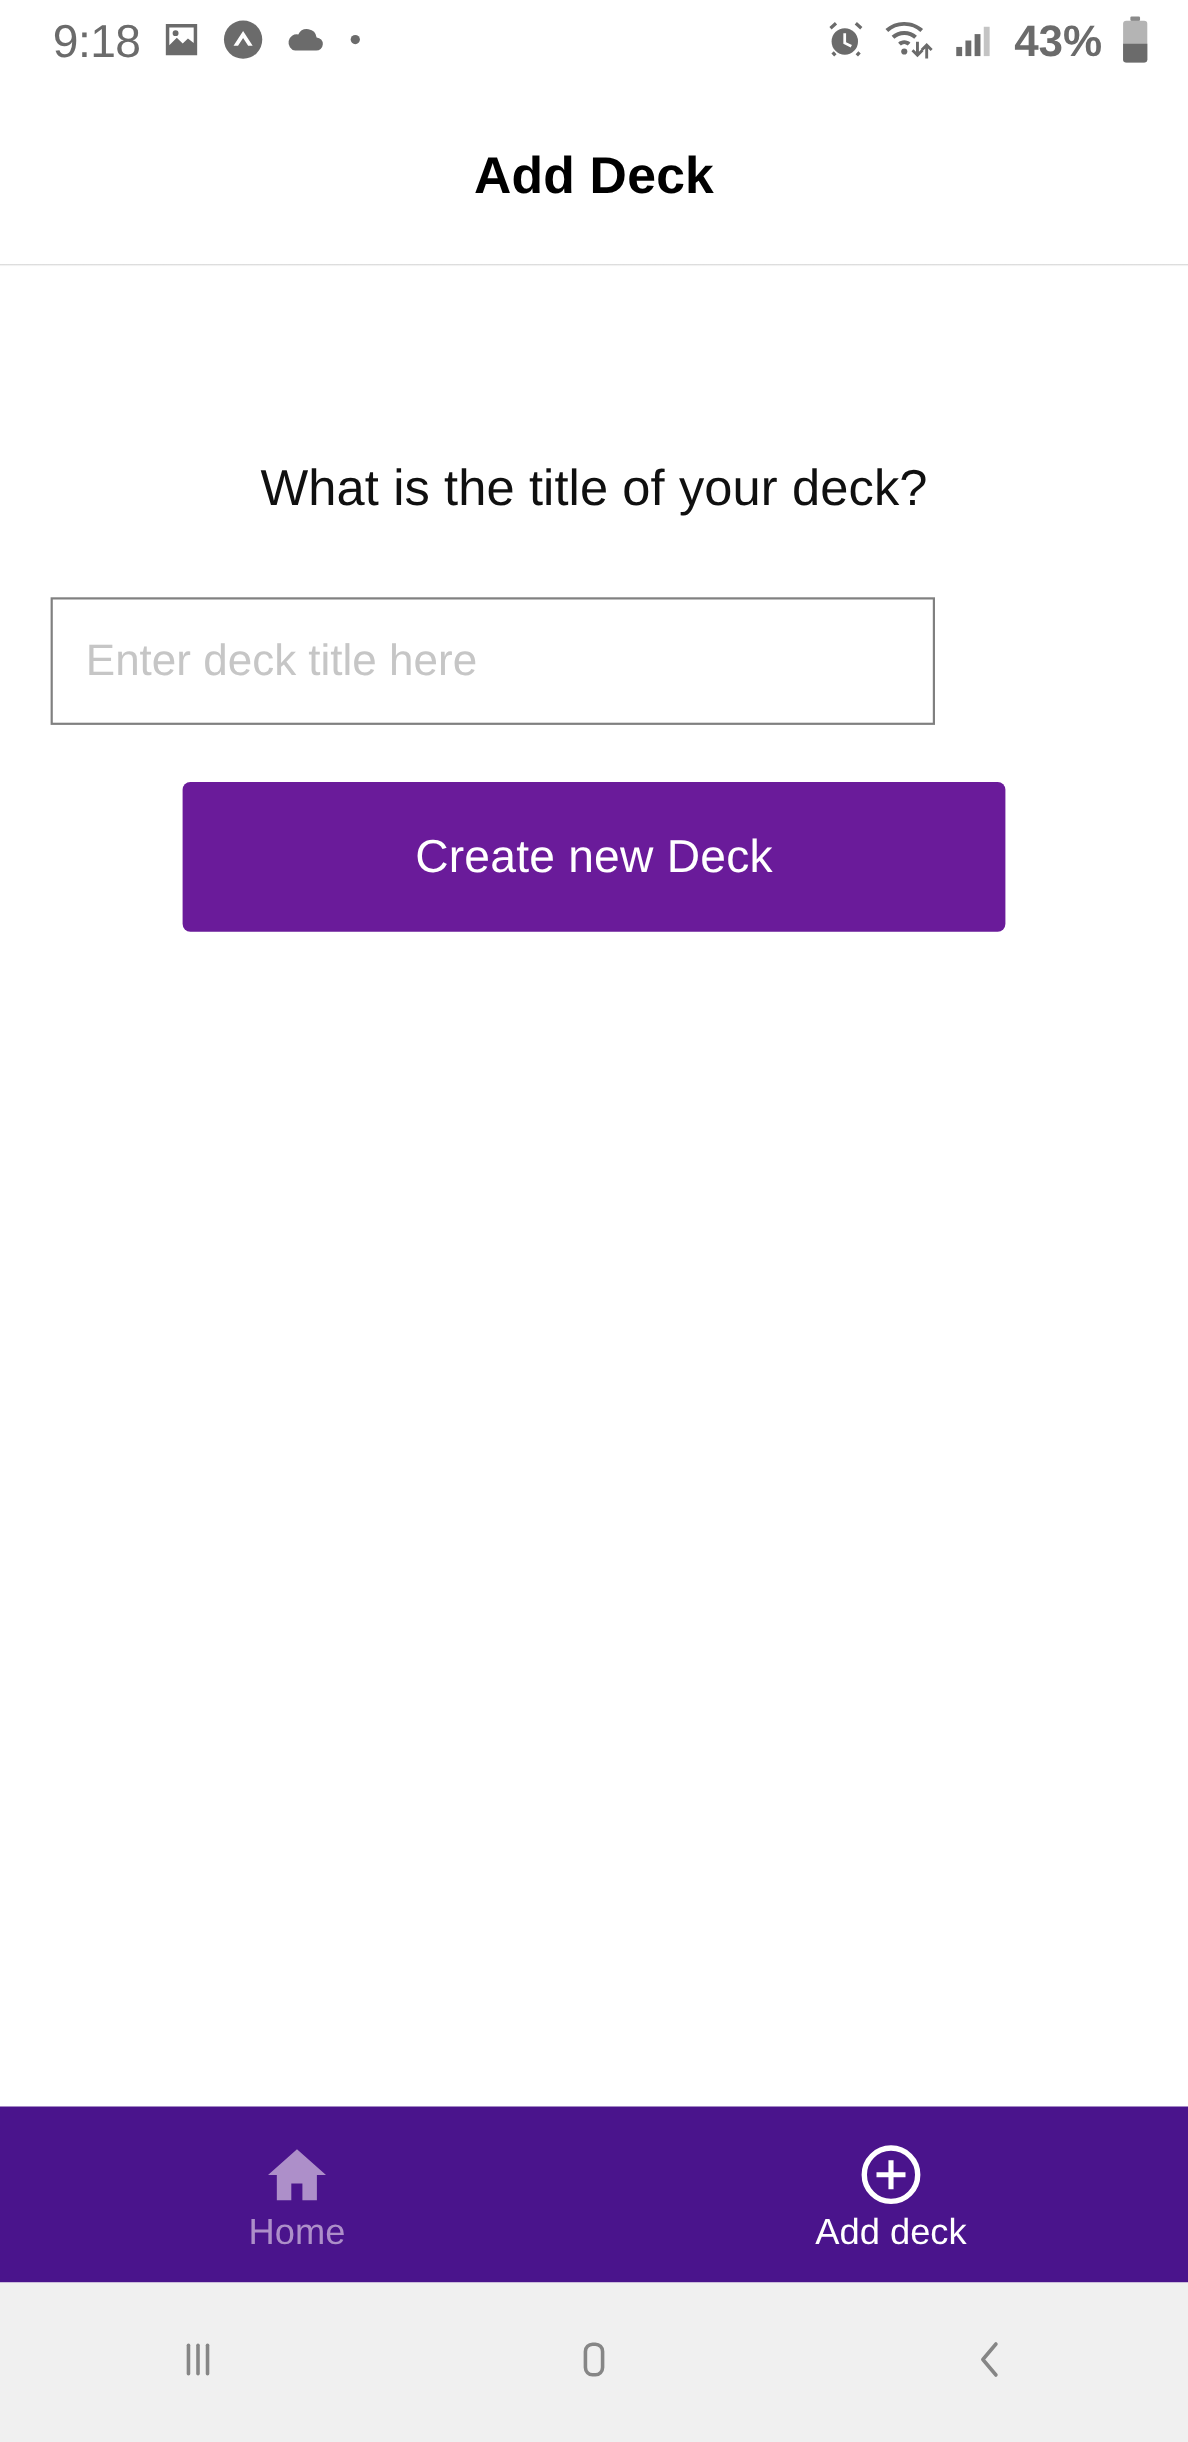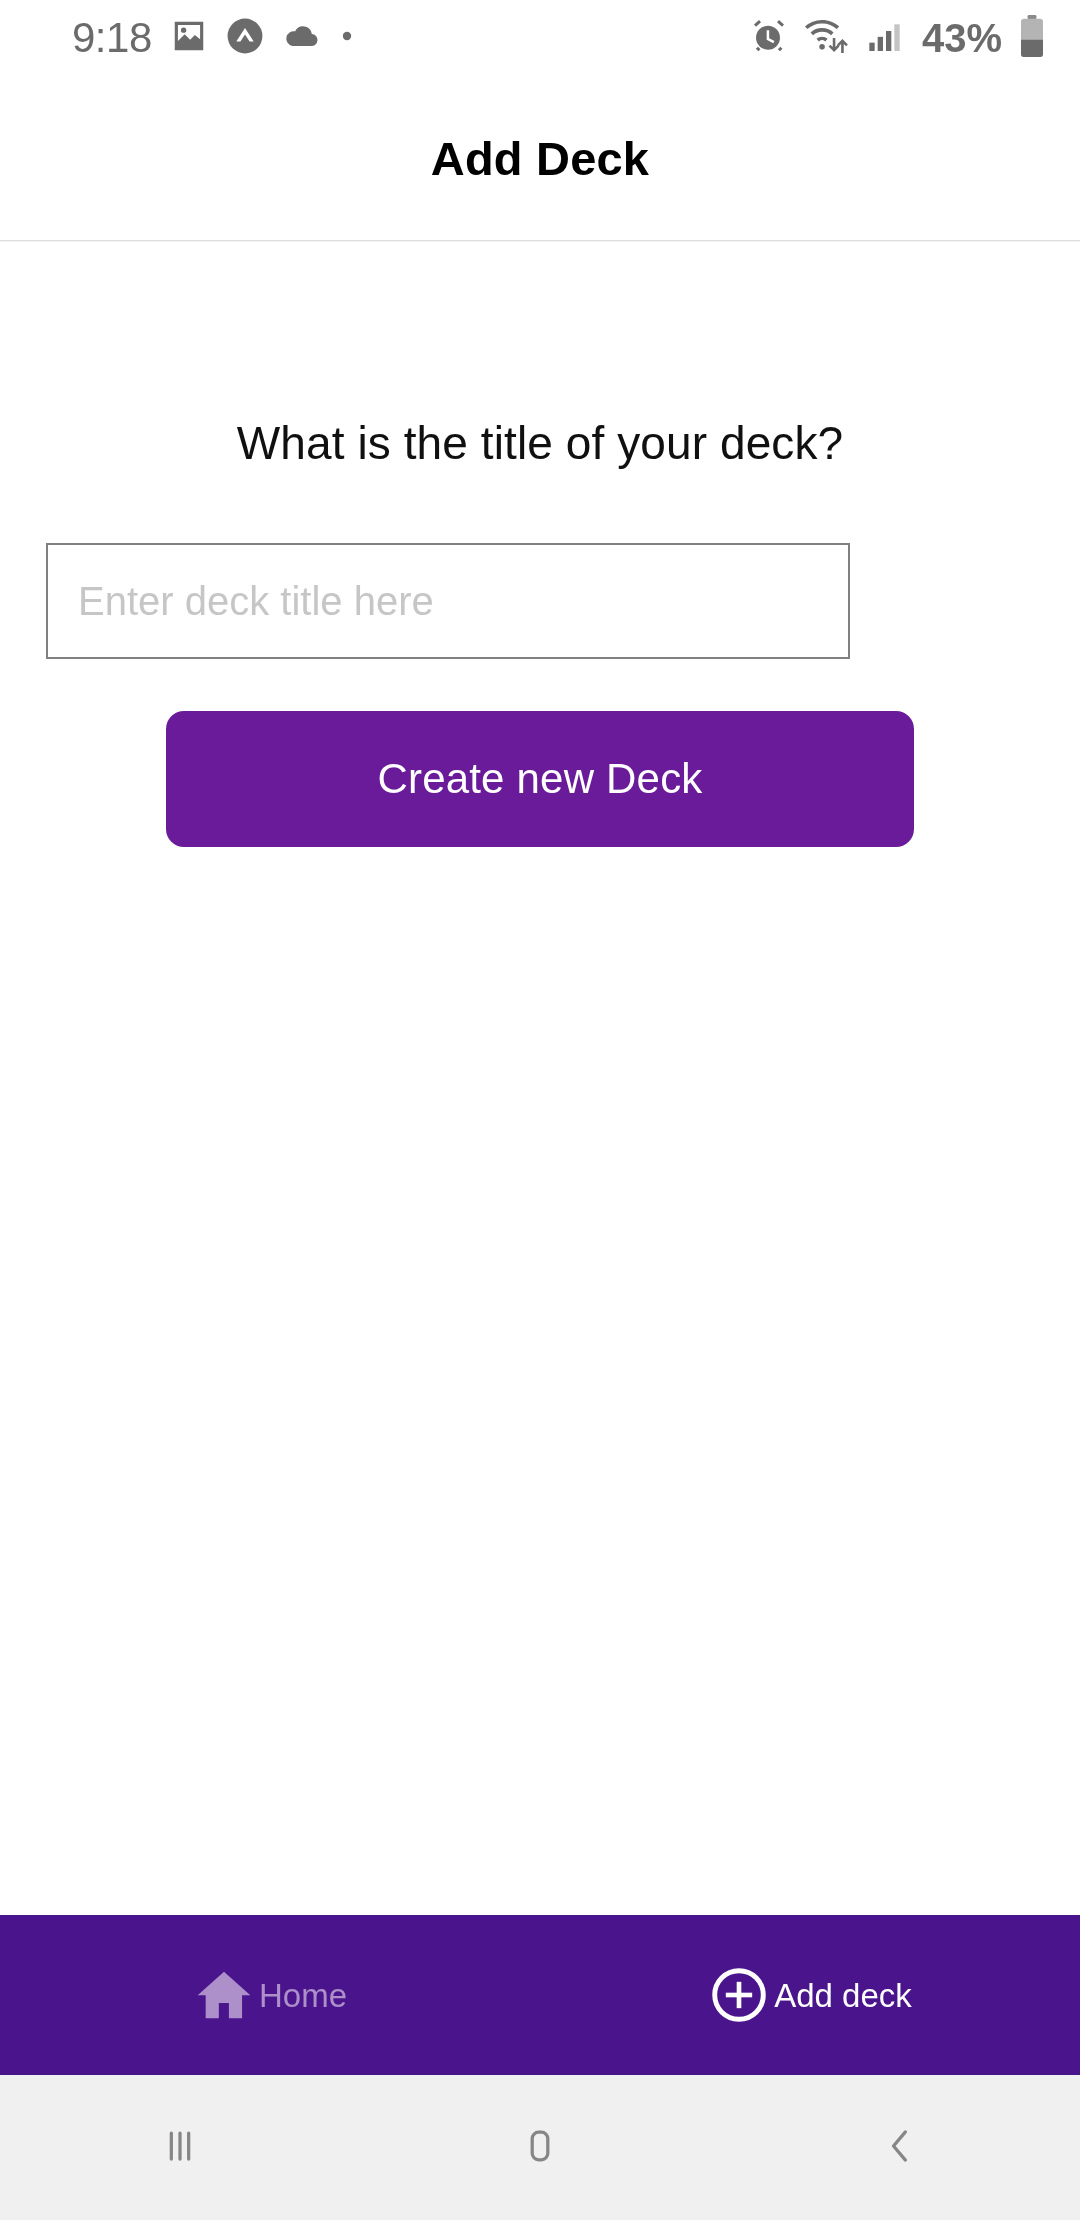--- a/index.html
+++ b/index.html
@@ -17,21 +17,21 @@
 
   
   .status-bar {
     position:absolute; top:0; left:0;
     width:1080px; height:76px;
     display:flex; align-items:center;
     background:#ffffff;
   }
   .status-left {
     display:flex; align-items:center; gap:18px;
-    margin-left:72px;
+    margin-left:48px;
   }
   .status-clock {
     font-size:42px; color:#6b6b6b; font-weight:400;
     letter-spacing:-0.5px; line-height:1;
   }
   .status-right {
     position:absolute; right:34px;
     display:flex; align-items:center; gap:16px;
   }
   .battery-pct {
@@ -77,38 +77,38 @@
     font-size:40px; color:#1a1a1a;
     padding:0 30px;
     outline:none;
     border-radius:0;
   }
   .deck-input::placeholder { color:#c6c6c6; }
   .create-btn {
     position:absolute; top:469px; left:166px;
     width:748px; height:136px;
     background:#6A1B9A;
-    border:none; border-radius:18px;
+    border:none; border-radius:7px;
     color:#ffffff;
     font-family:"Liberation Sans", sans-serif;
     font-size:42px; font-weight:400;
     letter-spacing:0.2px;
     cursor:pointer;
   }
 
   
   .bottom-nav {
     position:absolute; top:1915px; left:0;
     width:1080px; height:160px;
     background:#4A148C;
     display:flex;
   }
   .nav-item {
     flex:1;
-    display:flex; flex-direction:row;
+    display:flex; flex-direction:column;
     align-items:center; justify-content:center;
     gap:4px;
     cursor:pointer;
   }
   .nav-icon { height:62px; display:flex; align-items:center; justify-content:center; }
   .nav-label { font-size:33px; line-height:1; }
   .nav-item.inactive .nav-label { color:#ad8fc9; }
   .nav-item.active .nav-label { color:#ffffff; }
 
   

